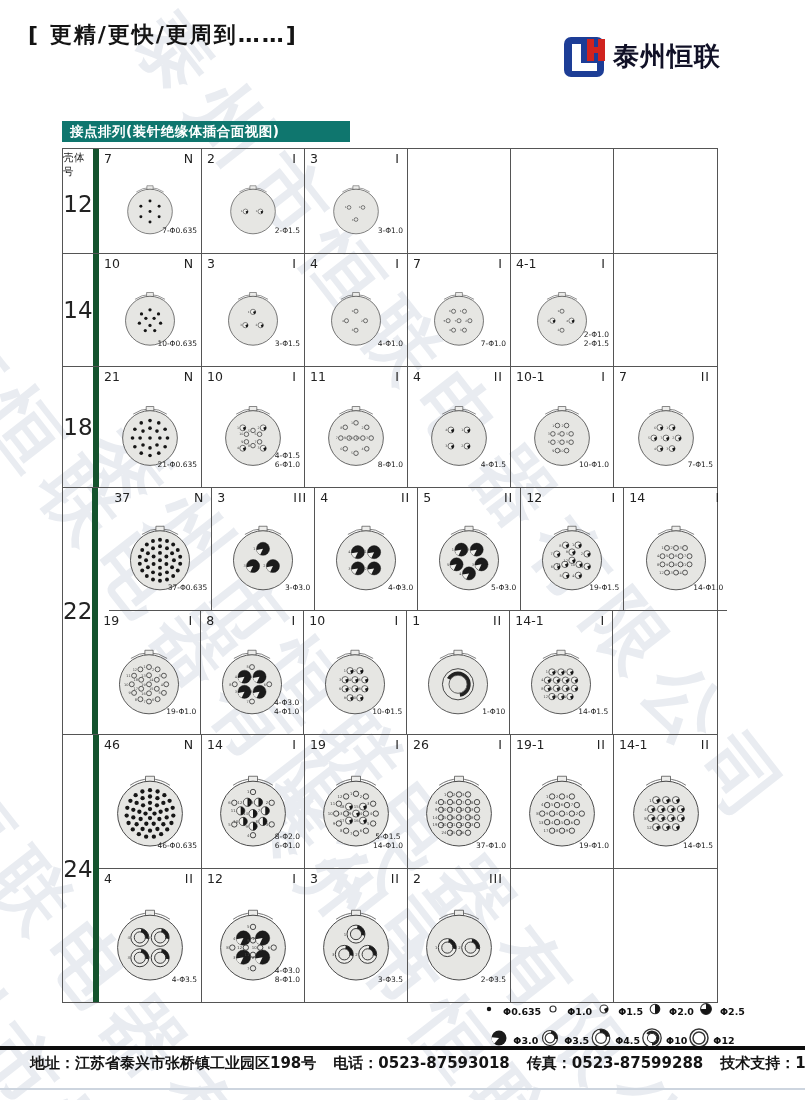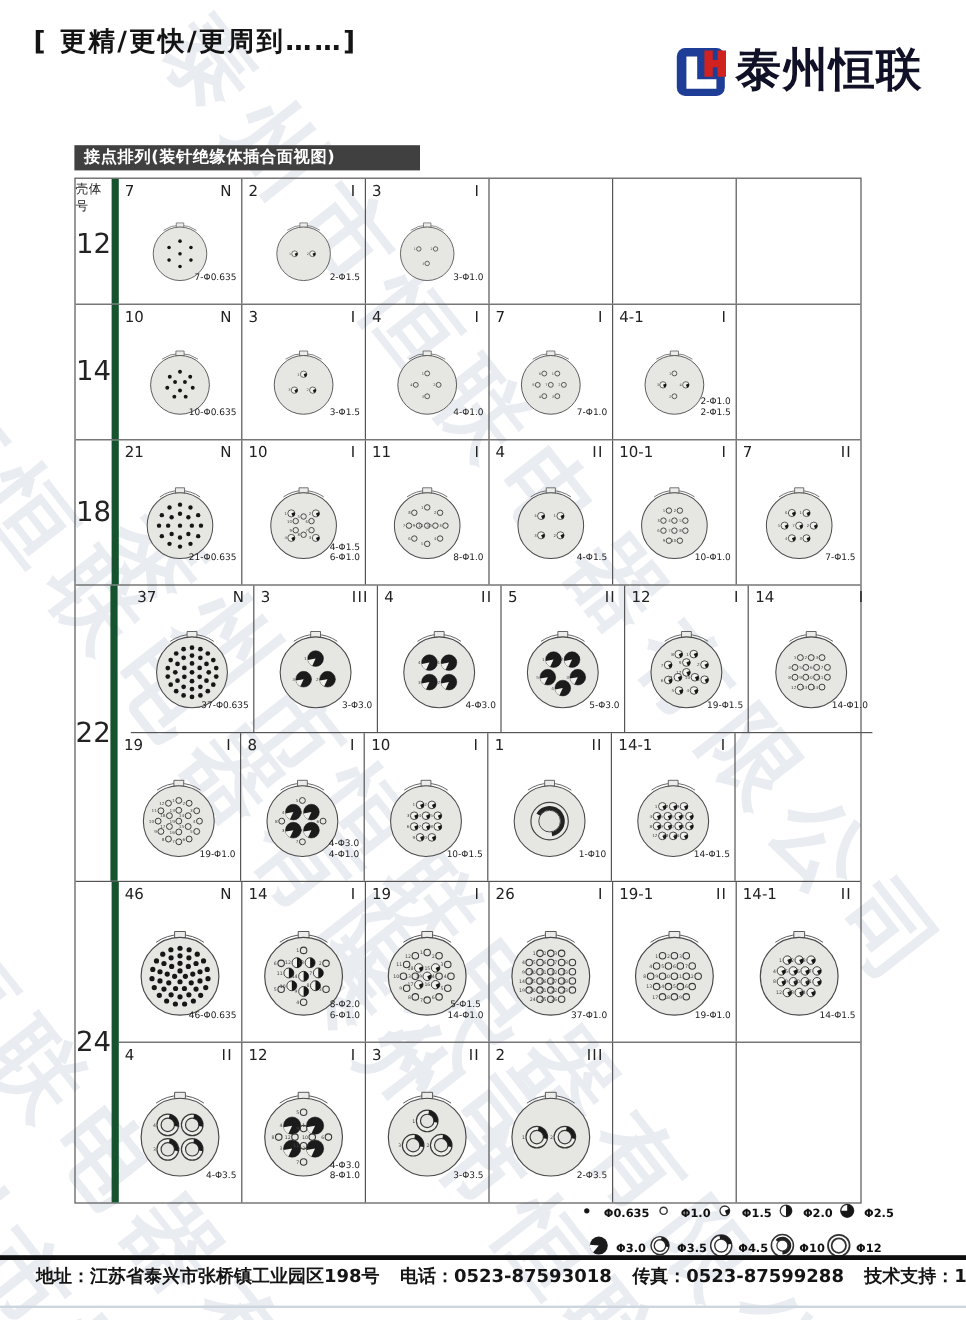--- a/index.html
+++ b/index.html
@@ -7,23 +7,23 @@
         font-family:"DejaVu Sans","Liberation Sans",sans-serif;color:#1a1a1a;}
   
   #watermark{position:absolute;inset:0;z-index:0;pointer-events:none;}
   .wm-band{position:absolute;white-space:nowrap;font-size:76px;font-weight:700;
            letter-spacing:16px;color:#e9ecf1;transform:rotate(52deg);transform-origin:left top;}
   
   #slogan{position:absolute;left:28px;top:20px;font-size:22px;font-weight:700;
           letter-spacing:2px;color:#141414;z-index:2;}
   #logo{position:absolute;left:563px;top:33px;display:flex;align-items:center;z-index:2;}
   #logo-mark{position:relative;width:46px;height:46px;}
-  #brand{font-size:38px;font-weight:900;color:#101026;letter-spacing:1px;margin-left:4px;}
+  #brand{font-size:26px;font-weight:900;color:#101026;letter-spacing:1px;margin-left:4px;}
   
-  #title-bar{position:absolute;left:62px;top:121px;width:288px;height:21px;background:#404040;
+  #title-bar{position:absolute;left:62px;top:121px;width:288px;height:21px;background:#0f766e;
              color:#fff;font-size:13.5px;font-weight:700;line-height:21px;padding-left:8px;
              letter-spacing:0.5px;z-index:2;box-sizing:border-box;}
   
   #contact-table{position:absolute;left:62px;top:148px;width:654px;border:1px solid #555;z-index:1;}
   .section{display:flex;border-bottom:1px solid #555;}
   .section:last-child{border-bottom:none;}
   .shellcol{width:36px;border-right:6px solid #14532d;display:flex;flex-direction:column;
             align-items:center;justify-content:center;box-sizing:border-box;}
   .shellcol.top{justify-content:flex-start;padding-top:2px;}
   .corner-label{font-size:10.5px;color:#222;letter-spacing:0.5px;}

